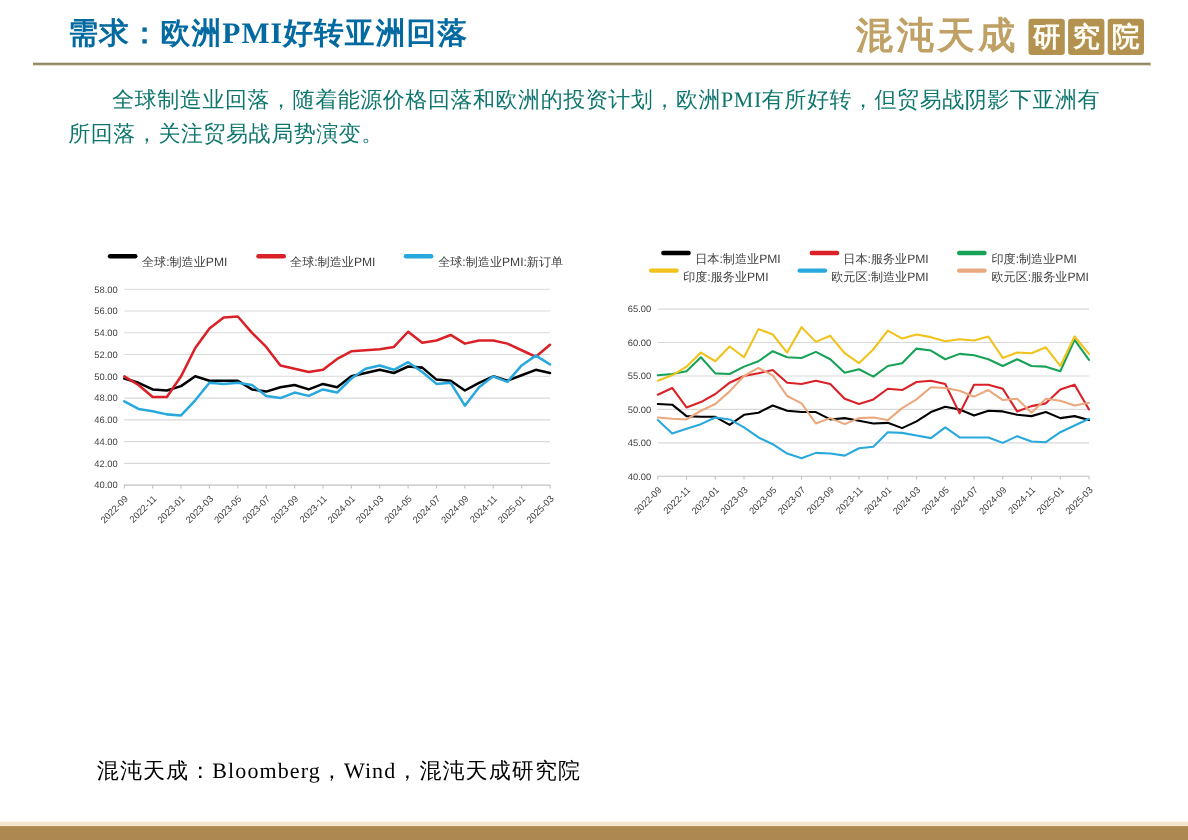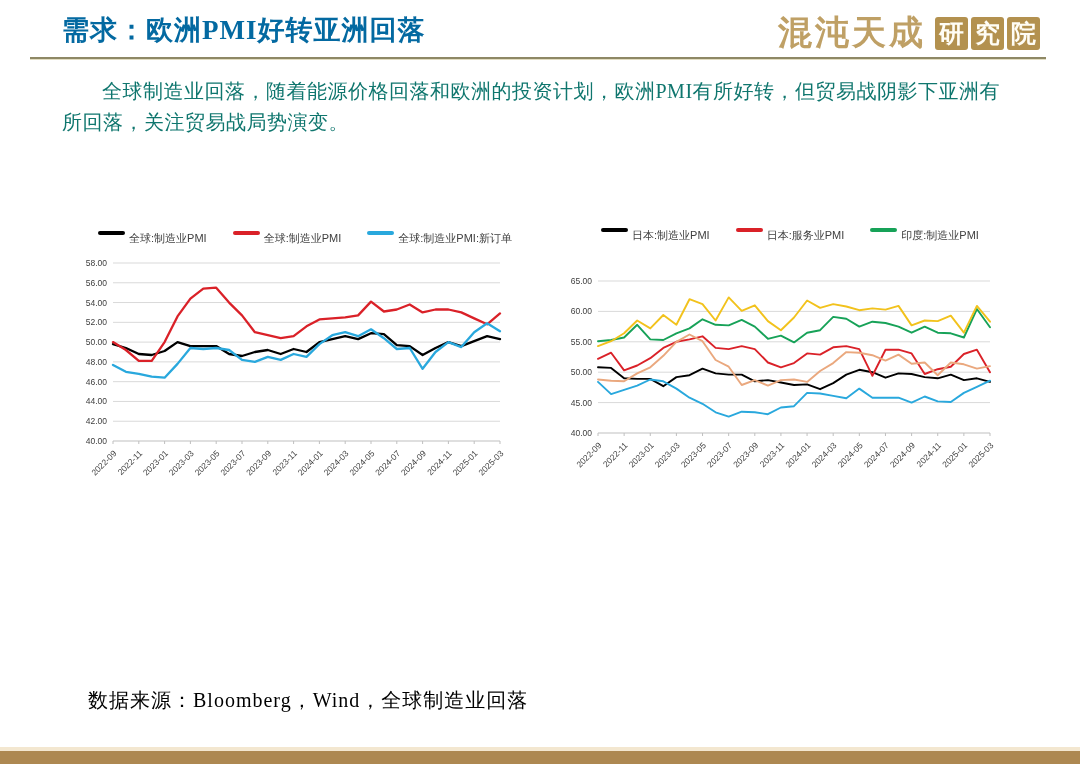--- a/index.html
+++ b/index.html
@@ -78,20 +78,34 @@
           <span class="legend-swatch" style="background: rgb(0, 0, 0);"></span>
           <span class="legend-label">日本:制造业PMI</span>
         </span>
         <span class="legend-item">
           <span class="legend-swatch" style="background: rgb(218, 33, 40);"></span>
           <span class="legend-label">日本:服务业PMI</span>
         </span>
         <span class="legend-item">
           <span class="legend-swatch" style="background: rgb(23, 162, 88);"></span>
           <span class="legend-label">印度:制造业PMI</span>
+        </span>
+      </div>
+      <div class="legend-row">
+        <span class="legend-item">
+          <span class="legend-swatch" style="background: rgb(242, 194, 28);"></span>
+          <span class="legend-label">印度:服务业PMI</span>
+        </span>
+        <span class="legend-item">
+          <span class="legend-swatch" style="background: rgb(41, 168, 221);"></span>
+          <span class="legend-label">欧元区:制造业PMI</span>
+        </span>
+        <span class="legend-item">
+          <span class="legend-swatch" style="background: rgb(234, 168, 126);"></span>
+          <span class="legend-label">欧元区:服务业PMI</span>
         </span>
       </div>
     </div>
 
   <svg class="chart-svg" id="chart1" width="445" height="245">
       <line x1="41" y1="10" x2="428" y2="10" stroke="#d9d9d9" stroke-width="1"></line>
       <text x="35" y="13" text-anchor="end" fill="#3d3d3d" font-size="8.5" font-family="&quot;Liberation Sans&quot;,&quot;DejaVu Sans&quot;,sans-serif">58.00</text>
       <line x1="41" y1="29.7777777777778" x2="428" y2="29.7777777777778" stroke="#d9d9d9" stroke-width="1"></line>
       <text x="35" y="32.7777777777778" text-anchor="end" fill="#3d3d3d" font-size="8.5" font-family="&quot;Liberation Sans&quot;,&quot;DejaVu Sans&quot;,sans-serif">56.00</text>
       <line x1="41" y1="49.55555555555554" x2="428" y2="49.55555555555554" stroke="#d9d9d9" stroke-width="1"></line>
@@ -192,17 +206,17 @@
       <line x1="430" y1="180" x2="430" y2="183" stroke="#bfbfbf" stroke-width="1"></line>
       <text x="434" y="193" text-anchor="end" fill="#3d3d3d" font-size="8.5" font-family="&quot;Liberation Sans&quot;,&quot;DejaVu Sans&quot;,sans-serif" transform="rotate(-45 434 193)">2025-03</text>
       <polyline points="38.0,114.3 51.1,114.9 64.1,125.3 77.2,125.9 90.3,125.9 103.3,133.2 116.4,124.1 129.5,122.2 142.5,115.6 155.6,120.4 168.7,121.6 181.7,121.6 194.8,128.3 207.9,127.1 220.9,129.5 234.0,132.0 247.1,131.4 260.1,136.2 273.2,130.1 286.3,121.6 299.3,116.8 312.4,119.2 325.5,124.7 338.5,120.4 351.6,121.0 364.7,124.1 377.7,125.3 390.8,121.6 403.9,127.1 416.9,125.3 430.0,128.9" fill="none" stroke="#000000" stroke-width="1.9" stroke-linejoin="round" stroke-linecap="round"></polyline>
       <polyline points="38.0,105.8 51.1,99.7 64.1,117.4 77.2,112.5 90.3,105.2 103.3,94.9 116.4,88.8 129.5,86.4 142.5,83.3 155.6,94.9 168.7,96.1 181.7,93.1 194.8,96.1 207.9,109.5 220.9,114.3 234.0,110.1 247.1,100.4 260.1,101.6 273.2,94.3 286.3,93.1 299.3,96.1 312.4,122.8 325.5,96.7 338.5,96.7 351.6,100.4 364.7,121.0 377.7,116.2 390.8,113.7 403.9,101.0 416.9,96.7 430.0,119.2" fill="none" stroke="#da2128" stroke-width="1.9" stroke-linejoin="round" stroke-linecap="round"></polyline>
       <polyline points="38.0,88.2 51.1,87.0 64.1,84.5 77.2,71.8 90.3,86.4 103.3,87.0 116.4,80.3 129.5,75.4 142.5,66.3 155.6,71.8 168.7,72.4 181.7,66.9 194.8,73.6 207.9,85.8 220.9,82.7 234.0,89.4 247.1,79.7 260.1,77.2 273.2,63.9 286.3,65.7 299.3,73.6 312.4,68.7 325.5,70.0 338.5,73.6 351.6,79.7 364.7,73.6 377.7,79.7 390.8,80.3 403.9,84.5 416.9,56.0 430.0,74.2" fill="none" stroke="#17a258" stroke-width="1.9" stroke-linejoin="round" stroke-linecap="round"></polyline>
       <polyline points="38.0,93.1 51.1,88.2 64.1,80.3 77.2,67.5 90.3,75.4 103.3,62.0 116.4,71.8 129.5,46.2 142.5,51.1 155.6,67.5 168.7,44.4 181.7,57.8 194.8,52.3 207.9,68.1 220.9,77.2 234.0,64.5 247.1,47.5 260.1,54.8 273.2,51.1 286.3,53.5 299.3,57.2 312.4,55.4 325.5,56.6 338.5,52.9 351.6,72.4 364.7,67.5 377.7,68.1 390.8,62.7 403.9,79.7 416.9,52.9 430.0,68.7" fill="none" stroke="#f2c21c" stroke-width="1.9" stroke-linejoin="round" stroke-linecap="round"></polyline>
       <polyline points="38.0,128.9 51.1,141.1 64.1,136.8 77.2,132.6 90.3,126.5 103.3,128.3 116.4,135.6 129.5,144.7 142.5,150.8 155.6,159.3 168.7,163.6 181.7,158.7 194.8,159.3 207.9,161.2 220.9,154.5 234.0,153.2 247.1,139.9 260.1,140.5 273.2,142.9 286.3,145.3 299.3,135.6 312.4,144.7 325.5,144.7 338.5,144.7 351.6,149.6 364.7,143.5 377.7,148.4 390.8,149.0 403.9,139.9 416.9,133.8 430.0,127.7" fill="none" stroke="#29a8dd" stroke-width="1.9" stroke-linejoin="round" stroke-linecap="round"></polyline>
       <polyline points="38.0,126.5 51.1,127.7 64.1,128.3 77.2,120.4 90.3,114.3 103.3,102.8 116.4,88.8 129.5,81.5 142.5,88.2 155.6,107.0 168.7,113.7 181.7,132.0 194.8,127.1 207.9,132.6 220.9,127.1 234.0,126.5 247.1,128.9 260.1,118.0 273.2,110.1 286.3,99.1 299.3,99.7 312.4,102.2 325.5,107.6 338.5,101.6 351.6,110.7 364.7,109.5 377.7,122.2 390.8,109.5 403.9,111.3 416.9,115.6 430.0,113.1" fill="none" stroke="#eaa87e" stroke-width="1.9" stroke-linejoin="round" stroke-linecap="round"></polyline>
     </svg>
 
-  <div class="source">数据来源：Bloomberg，Wind，全球制造业回落</div>
+  <div class="source">混沌天成：Bloomberg，Wind，混沌天成研究院</div>
 
   <div class="bottom-strip"></div>
   <div class="bottom-bar"></div>
 </div>
 
 </body></html>

